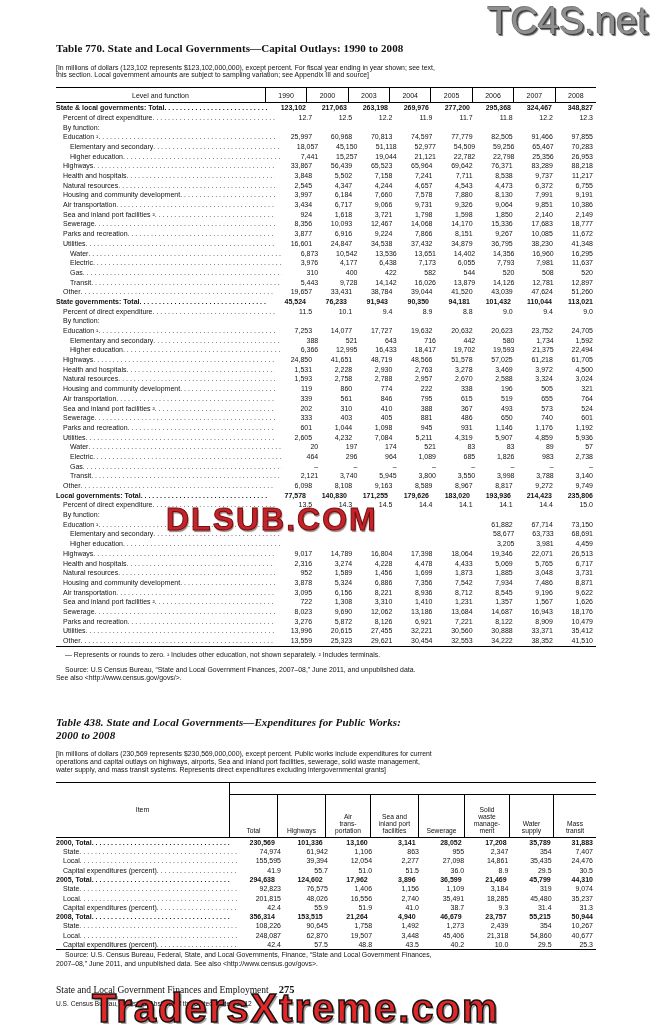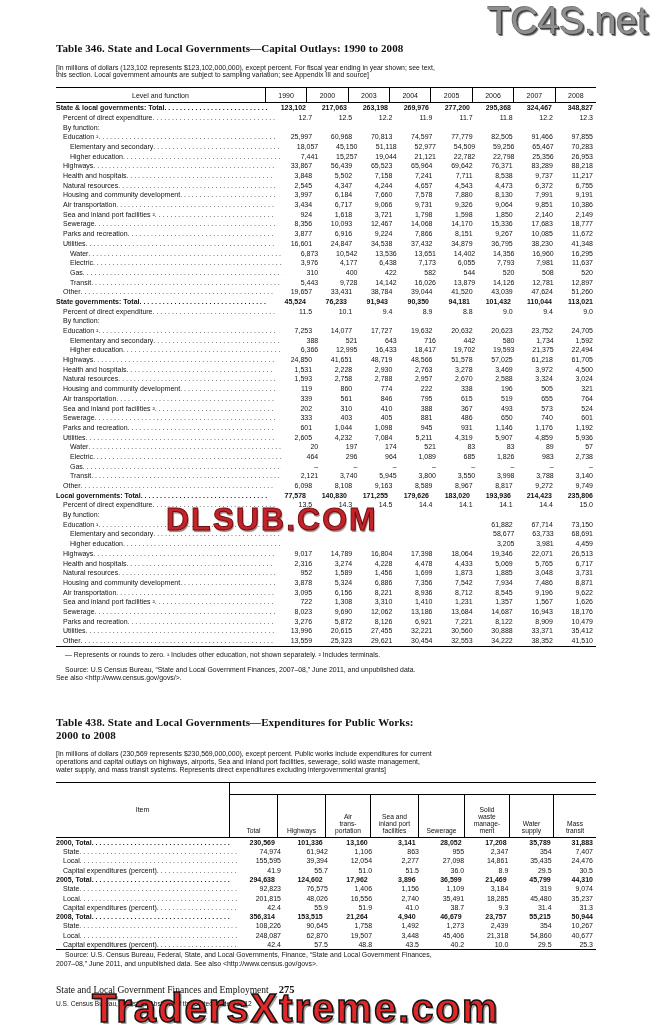--- a/index.html
+++ b/index.html
@@ -1,20 +1,20 @@
 <!DOCTYPE html>
 <html><head>
 <meta charset="utf-8">
 <style>
   html,body{margin:0;padding:0;}
   body{width:652px;height:1024px;background:#ffffff;font-family:"Liberation Sans",sans-serif;color:#111;position:relative;overflow:hidden;}
   .page{position:absolute;inset:0;padding:0 56px;}
 
   .tbl-title{font-family:"Liberation Serif",serif;font-weight:bold;font-size:11px;line-height:12.5px;margin-top:42px;white-space:pre-line;letter-spacing:.1px;}
-  .t438-title{margin-top:34px;}
+  .t438-title{margin-top:34px;font-style:italic;}
   .tbl-note{font-size:6.9px;line-height:7.8px;margin-top:3px;white-space:pre-line;}
 
   .tbl{margin-top:8px;border-top:1.5px solid #000;border-bottom:1px solid #000;}
   .thead{display:flex;border-bottom:1px solid #000;height:14px;}
   .thead .th{font-size:7px;display:flex;align-items:center;justify-content:center;border-left:1px solid #000;}
   .thead .th:first-child{border-left:none;}
   .t437 .thead .th:first-child{width:212px;}
   .t437 .thead .th:not(:first-child){width:41px;}
 
   .tr{display:flex;height:9.7px;line-height:9.7px;font-size:7px;}
@@ -71,21 +71,21 @@
     -webkit-text-stroke:1px #6e0e0e;text-shadow:1px 2px 1px rgba(60,0,0,.5);}
   .wm-bottom{position:absolute;left:92px;top:986px;font-size:40px;font-weight:bold;color:#e12727;letter-spacing:2px;
     -webkit-text-stroke:1.5px #141414;text-shadow:2px 2px 0 rgba(0,0,0,.35);}
 </style>
 </head>
 <body>
 
 <div class="page">
 
   <section>
-    <h2 class="tbl-title">Table 346. State and Local Governments—Capital Outlays: 1990 to 2008</h2>
+    <h2 class="tbl-title">Table 770. State and Local Governments—Capital Outlays: 1990 to 2008</h2>
     <p class="tbl-note">[In millions of dollars (123,102 represents $123,102,000,000), except percent. For fiscal year ending in year shown; see text,
 this section. Local government amounts are subject to sampling variation; see Appendix III and source]</p>
 
     <div class="tbl t437">
       <div class="thead">
         <div class="th">Level and function</div>
         <div class="th">1990</div>
         <div class="th">2000</div>
         <div class="th">2003</div>
         <div class="th">2004</div>

